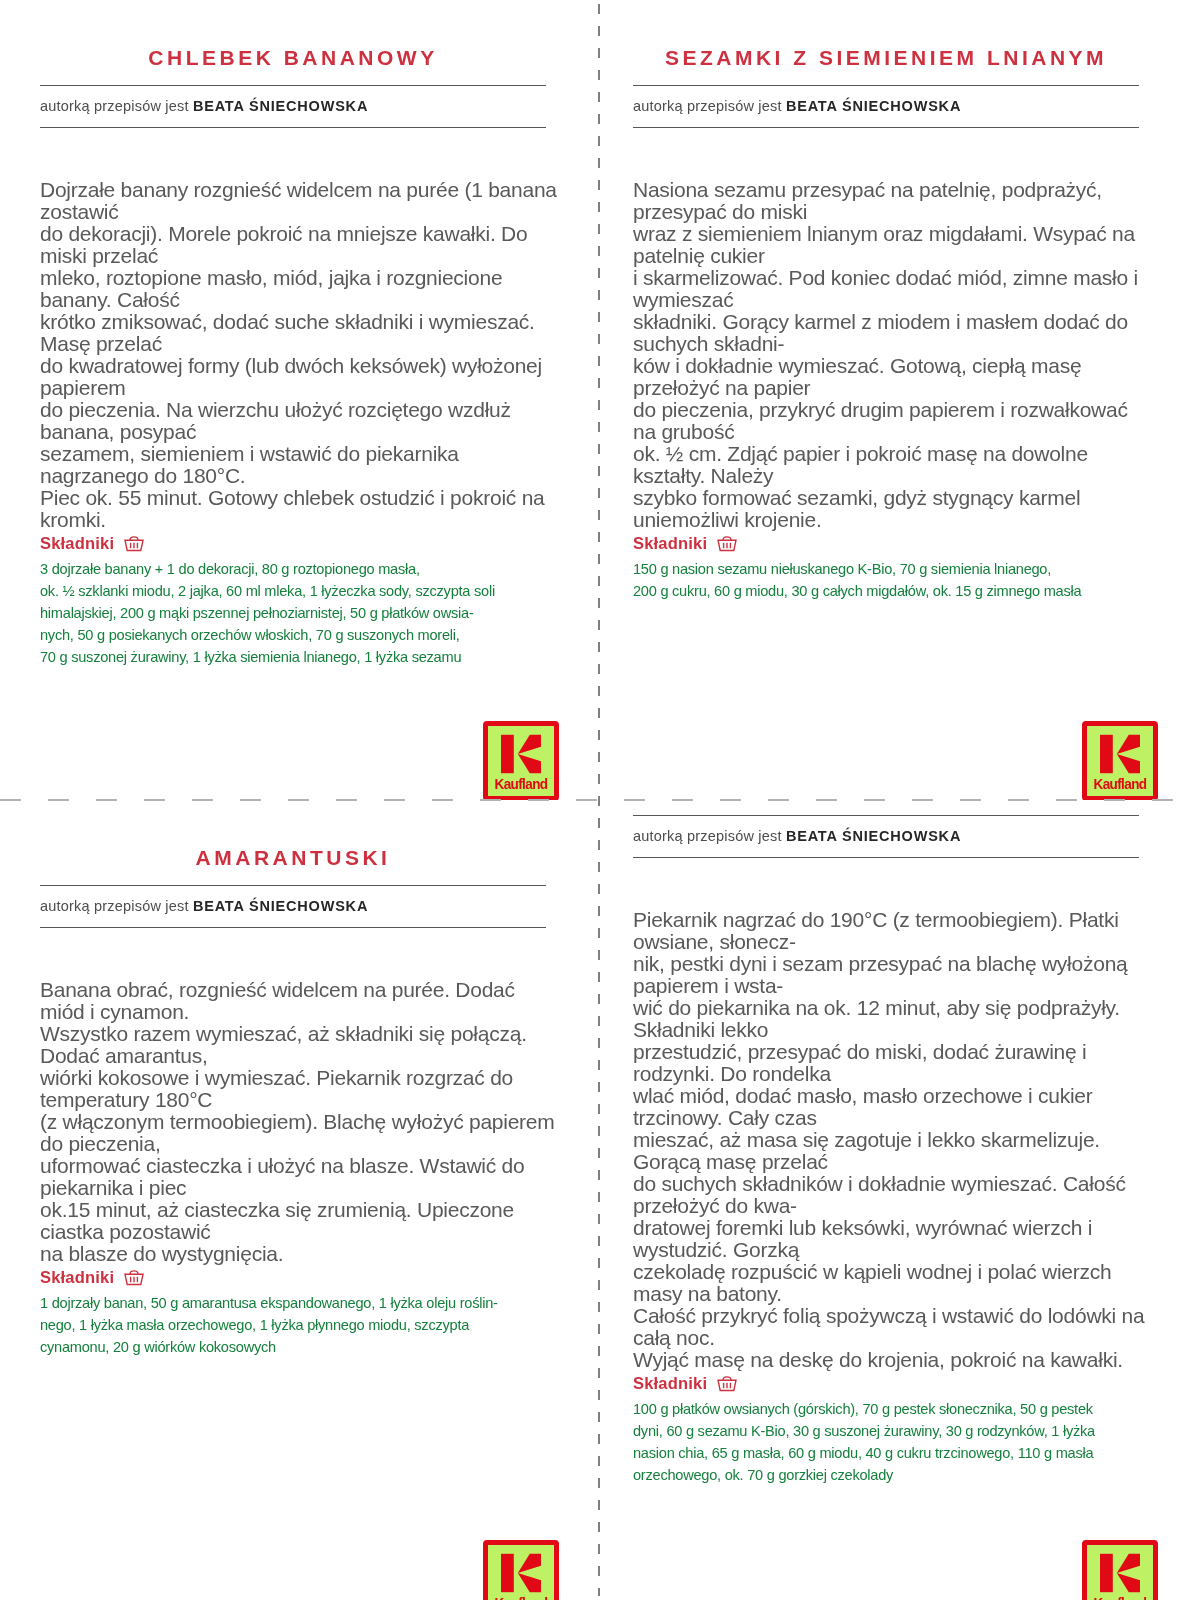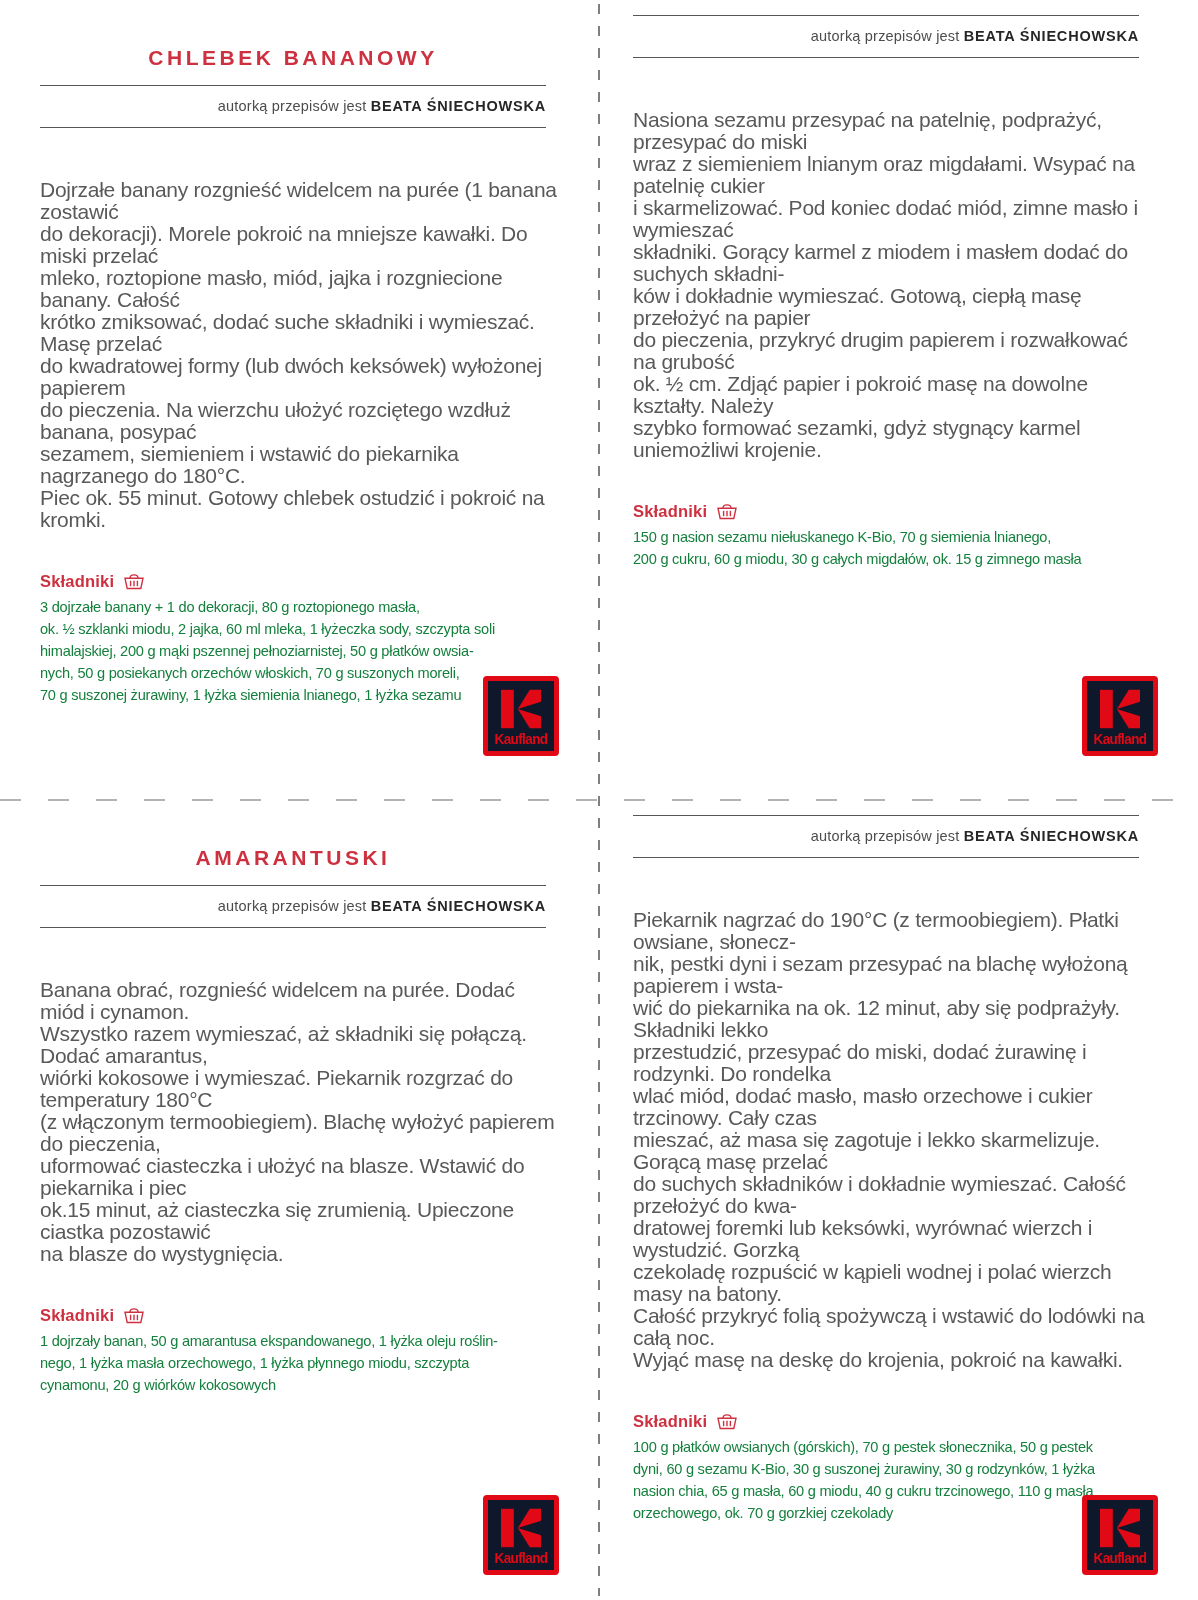--- a/index.html
+++ b/index.html
@@ -26,21 +26,21 @@
     margin:46px 0 0 0;
     text-align:center;
     font-size:21px;
     font-weight:bold;
     letter-spacing:3.5px;
     color:#cd3140;
   }
   .rule { height:1px; background:#565656; margin-top:15px; }
   .byline {
     margin:12px 0 0 0;
-    text-align:right;
+    text-align:left;
     font-size:14.5px;
     color:#4c4c4c;
     letter-spacing:0.2px;
   }
   .byline .author {
     font-weight:bold;
     color:#262626;
     letter-spacing:0.8px;
   }
   .rule2 { height:1px; background:#565656; margin-top:13px; }
@@ -48,21 +48,20 @@
   .instructions {
     margin:51px 0 0 0;
     width:518px;
     font-size:21px;
     line-height:22px;
     letter-spacing:-0.25px;
     color:#595959;
     white-space:pre-line;
   }
   .ing-head {
-    margin-top:38px;
     display:flex;
     align-items:center;
     gap:7px;
     height:24px;
   }
   .ing-label {
     color:#cd3140;
     font-weight:bold;
     font-size:16.5px;
     letter-spacing:0.2px;
@@ -78,22 +77,23 @@
     white-space:pre-line;
   }
 
   
   .klogo {
     position:absolute;
     left:483px;
     width:66px; height:70px;
     border:5px solid #e10915;
     border-radius:4px;
-    background:#0f172a;
+    background:#bef264;
     box-sizing:content-box;
+    margin-top:45px;
   }
   .row-top .klogo { top:676px; }
   .row-bottom .klogo { top:695px; }
   .kmark { display:block; margin:6px auto 0 auto; }
   .klogo-text {
     font-weight:bold;
     color:#e10915;
     font-size:13.5px;
     text-align:center;
     letter-spacing:-0.6px;
@@ -154,20 +154,21 @@
           <rect x="0" y="0" width="16" height="48" fill="#e10915"></rect>
           <polygon points="21,24 36,0 50,0 50,15" fill="#e10915"></polygon>
           <polygon points="21,24 50,33 50,48 36,48" fill="#e10915"></polygon>
         </svg>
         <div class="klogo-text">Kaufland</div>
       </div>
     </section>
 
     <section class="card col-right row-top">
       <div class="inner">
+        <h1 class="title">SEZAMKI Z SIEMIENIEM LNIANYM</h1>
         <div class="rule"></div>
         <p class="byline"><span>autorką przepisów jest</span> <span class="author">BEATA ŚNIECHOWSKA</span></p>
         <div class="rule2"></div>
         <p class="instructions">Nasiona sezamu przesypać na patelnię, podprażyć, przesypać do miski
 wraz z siemieniem lnianym oraz migdałami. Wsypać na patelnię cukier
 i skarmelizować. Pod koniec dodać miód, zimne masło i wymieszać
 składniki. Gorący karmel z miodem i masłem dodać do suchych składni-
 ków i dokładnie wymieszać. Gotową, ciepłą masę przełożyć na papier
 do pieczenia, przykryć drugim papierem i rozwałkować na grubość
 ok. ½ cm. Zdjąć papier i pokroić masę na dowolne kształty. Należy

